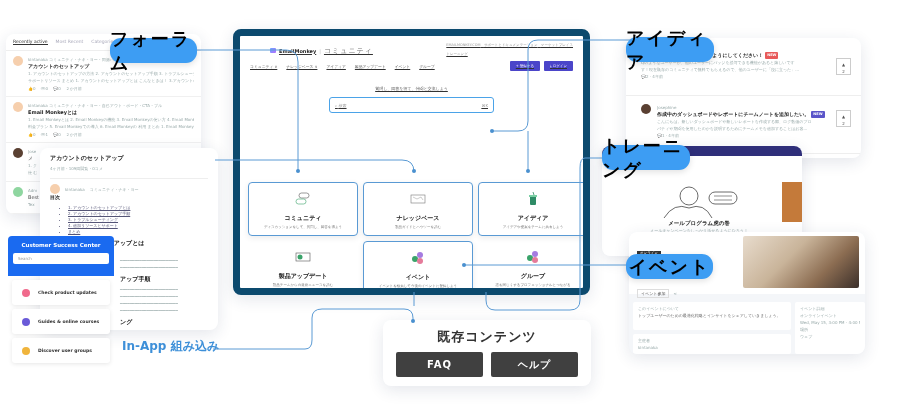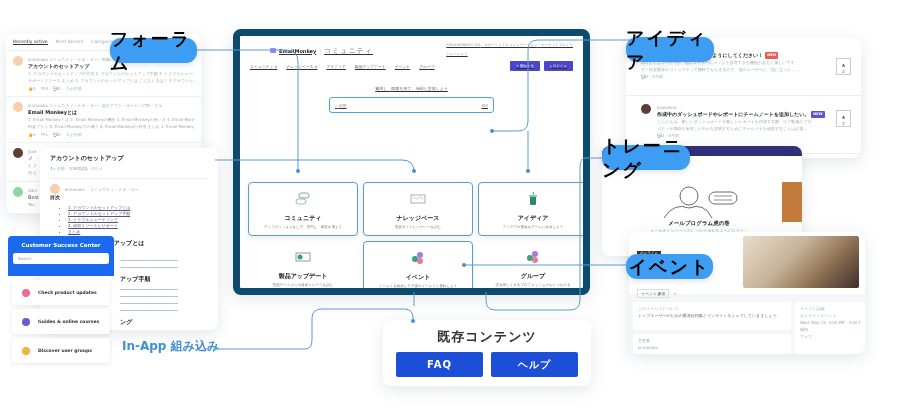--- a/index.html
+++ b/index.html
@@ -78,21 +78,21 @@
   
   .event { left: 629px; top: 232px; width: 236px; height: 122px; z-index: 4; background: #f4f6f9; }
   .event .top { background: #fff; height: 62px; position: relative; }
   .event .photo { position: absolute; right: 6px; top: 4px; width: 116px; height: 52px; background: linear-gradient(135deg,#e8dccd 0%,#c9b49a 40%,#8c6d52 70%,#3b2f2a 100%); border-radius: 2px; }
   .event .panel { position: absolute; background: #fff; border-radius: 2px; }
 
   
   .existing { left: 383px; top: 320px; width: 208px; height: 66px; z-index: 6; text-align: center; padding-top: 8px; }
   .existing .title { font-size: 13px; font-weight: bold; color: #333; letter-spacing: 1px; }
   .existing .btns { display: flex; gap: 8px; justify-content: center; margin-top: 6px; }
-  .existing .btn { width: 87px; height: 25px; background: #1d4ed8; color: #fff; font-size: 10px; font-weight: bold; display: flex; align-items: center; justify-content: center; border-radius: 2px; letter-spacing: 1px; }
+  .existing .btn { width: 87px; height: 25px; background: #404040; color: #fff; font-size: 10px; font-weight: bold; display: flex; align-items: center; justify-content: center; border-radius: 2px; letter-spacing: 1px; }
 
   .inapp { position: absolute; left: 122px; top: 338px; font-size: 12px; color: #3d8fd8; font-weight: bold; z-index: 6; white-space: nowrap; }
 </style>
 </head>
 <body>
 
 <div class="stage">
 
   <div class="card forum">
     <div class="tabs">

